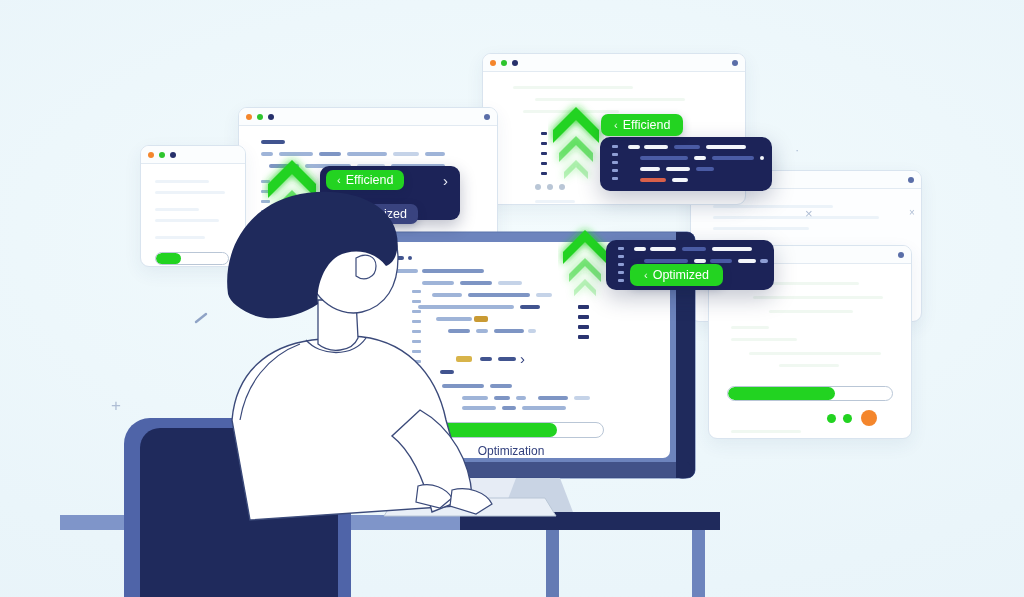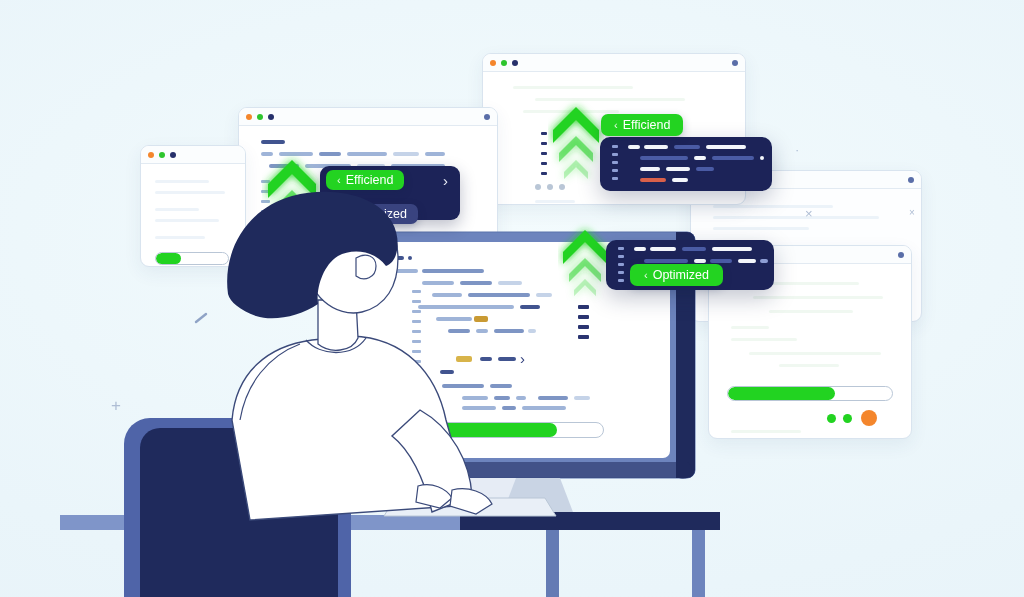--- a/index.html
+++ b/index.html
@@ -239,20 +239,21 @@
     <div class="gutter" style="left:60px;top:88px;"></div>
     <div class="gutter" style="left:60px;top:98px;"></div>
     <div class="gutter" style="left:60px;top:108px;"></div>
     <div class="gutter" style="left:60px;top:118px;"></div>
     <div class="gutter" style="left:60px;top:128px;"></div>
     <div class="gutter" style="left:60px;top:138px;"></div>
 
     <div class="pbar" style="left:78px;top:180px;width:174px;height:16px;">
       <div class="pfill" id="pf-main" style="width: 73%;"></div>
     </div>
+    <div class="plabel" style="left:0;top:202px;">Optimization</div>
   </div>
 
   <div class="chevstack" style="left:262px;top:150px;">
     <svg width="60" height="110" viewBox="0 0 60 110">
       <defs>
         <filter id="glowL" x="-60%" y="-60%" width="220%" height="220%">
           <feGaussianBlur stdDeviation="4" result="b"></feGaussianBlur>
             <feMerge>
           <feMergeNode in="b"></feMergeNode>
               <feMergeNode in="SourceGraphic"></feMergeNode>

